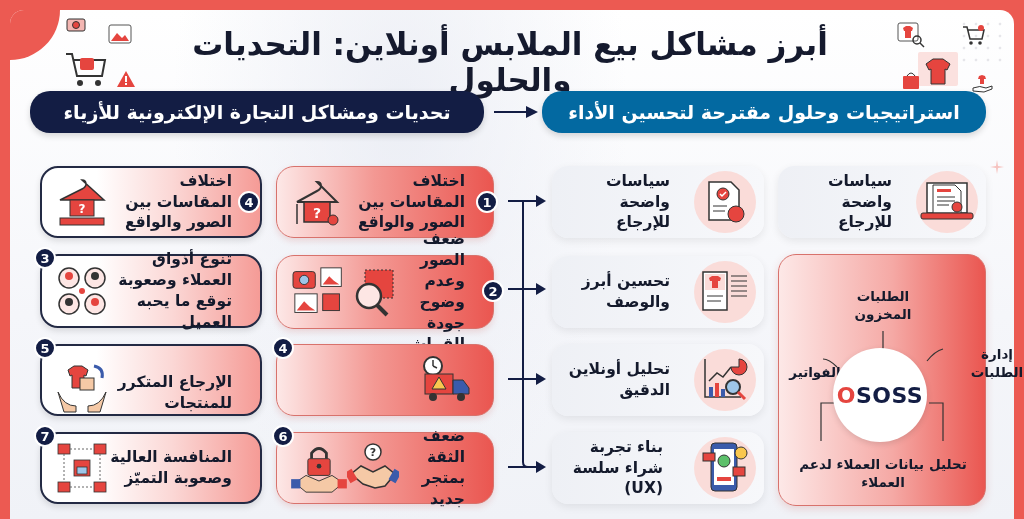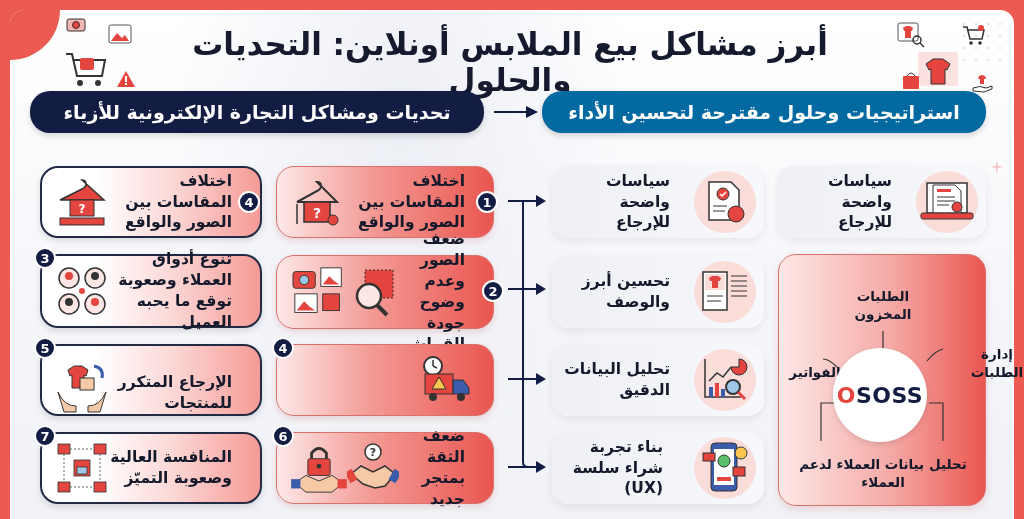--- a/index.html
+++ b/index.html
@@ -352,21 +352,21 @@
       <path d="M4 2 L4 40 L40 40" stroke="#333" fill="none" stroke-width="1.5"></path>
       <path d="M8 24 L16 16 L22 20 L30 10" stroke="#333" fill="none" stroke-width="1.5"></path>
       <rect x="8" y="30" width="4" height="10" fill="#3b5bab"></rect>
         <rect x="14" y="26" width="4" height="14" fill="#e5453f"></rect>
         <rect x="20" y="32" width="4" height="8" fill="#3b5bab"></rect>
       <path d="M38 2 A8 8 0 1 1 30 10 L38 10 Z" fill="#e5453f" stroke="#333"></path>
       <circle cx="32" cy="30" r="7" fill="#9ec6e8" stroke="#333" stroke-width="2"></circle>
       <line x1="37" y1="35" x2="44" y2="42" stroke="#e5453f" stroke-width="3"></line>
     </svg>
   </div>
-  <div class="txt">تحليل البيانات الدقيق</div>
+  <div class="txt">تحليل أونلاين الدقيق</div>
 </div>
 
 <div class="sol" style="left:552px;top:432px;width:212px;height:72px;gap:7px;">
   <div class="ico-wrap">
     <svg width="48" height="54" viewBox="0 0 48 54">
       <rect x="10" y="2" width="26" height="48" rx="4" fill="#3b5bab" stroke="#333"></rect>
       <rect x="13" y="8" width="20" height="36" fill="#fff"></rect>
       <circle cx="23" cy="20" r="6" fill="#5cc06a" stroke="#333"></circle>
       <rect x="2" y="12" width="12" height="8" fill="#e5453f" stroke="#333"></rect>
       <circle cx="40" cy="12" r="6" fill="#f9c74f" stroke="#333"></circle>

